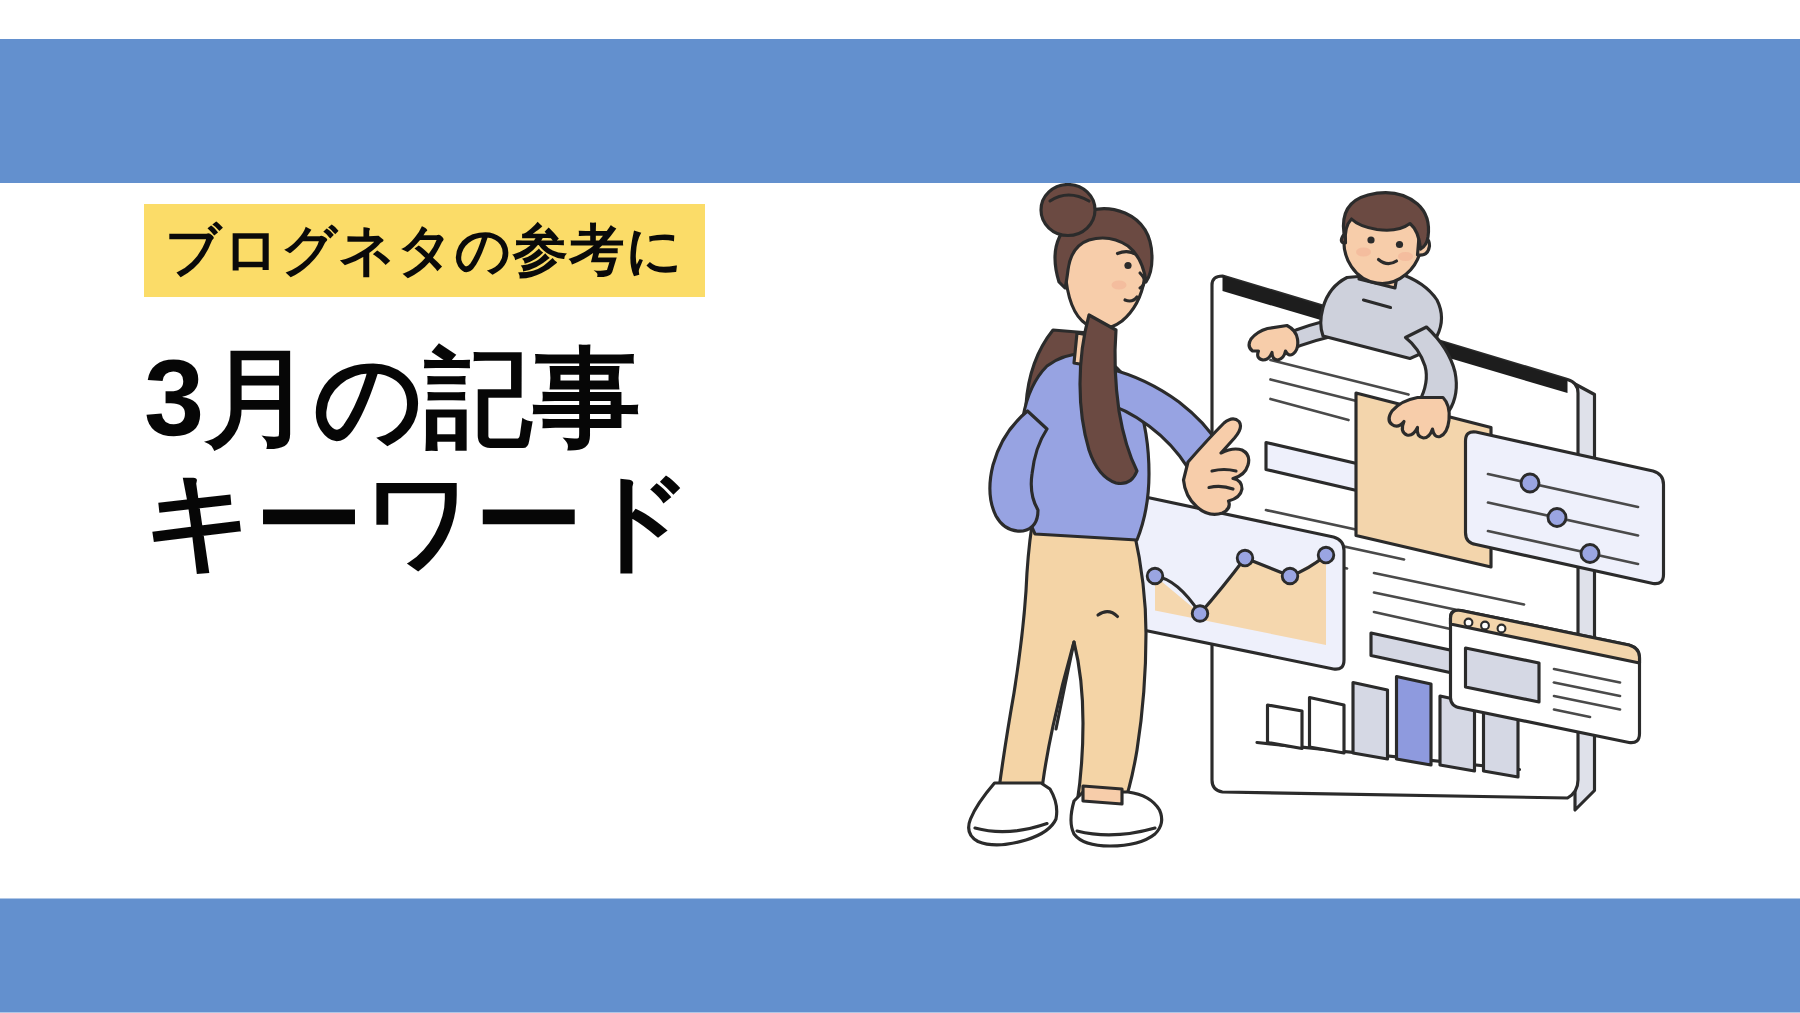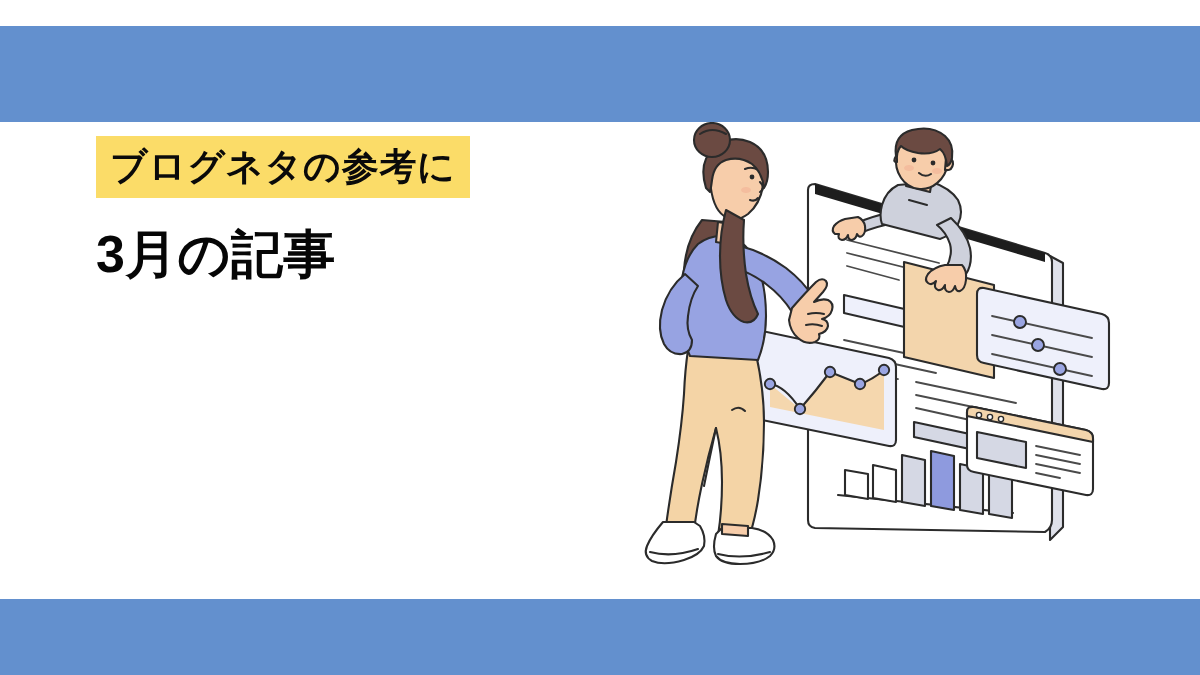--- a/index.html
+++ b/index.html
@@ -42,21 +42,21 @@
     line-height:1.0;
     letter-spacing:0.02em;
     padding:12px 14px 13px 14px;
     white-space:nowrap;
   }
 
   .headline {
     margin-top:27px;
     color:#060606;
     font-weight:700;
-    font-size:52px;
+    font-size:72px;
     line-height:1.14;
     letter-spacing:0.005em;
     white-space:nowrap;
   }
   .headline .ln { display:block; }
 
   
   .illustration {
     position:absolute;
     left:640px; top:96px;
@@ -73,20 +73,21 @@
   <div class="band band-bottom"></div>
 
   <div class="text-block">
 
     <div class="eyebrow-wrap">
       <span class="eyebrow">ブログネタの参考に</span>
     </div>
 
     <h1 class="headline">
       <span class="ln">3月の記事</span>
+      <span class="ln">キーワード</span>
     </h1>
 
   </div>
 
   <div class="illustration">
     <svg viewBox="0 0 500 480" xmlns="http://www.w3.org/2000/svg">
       <defs>
         <style>
           .o  { fill:none; stroke:#2b2b2b; stroke-width:2.1; stroke-linecap:round; stroke-linejoin:round; }
           .of { stroke:#2b2b2b; stroke-width:2.1; stroke-linejoin:round; stroke-linecap:round; }

